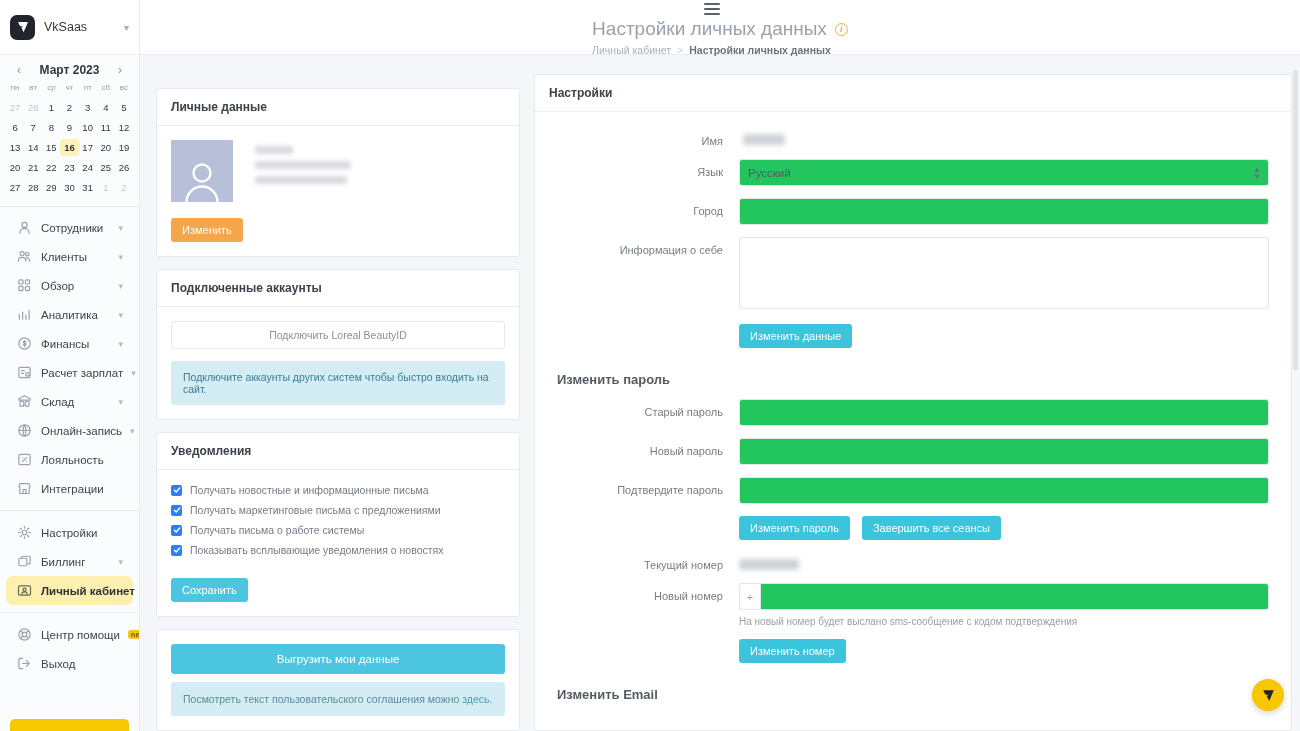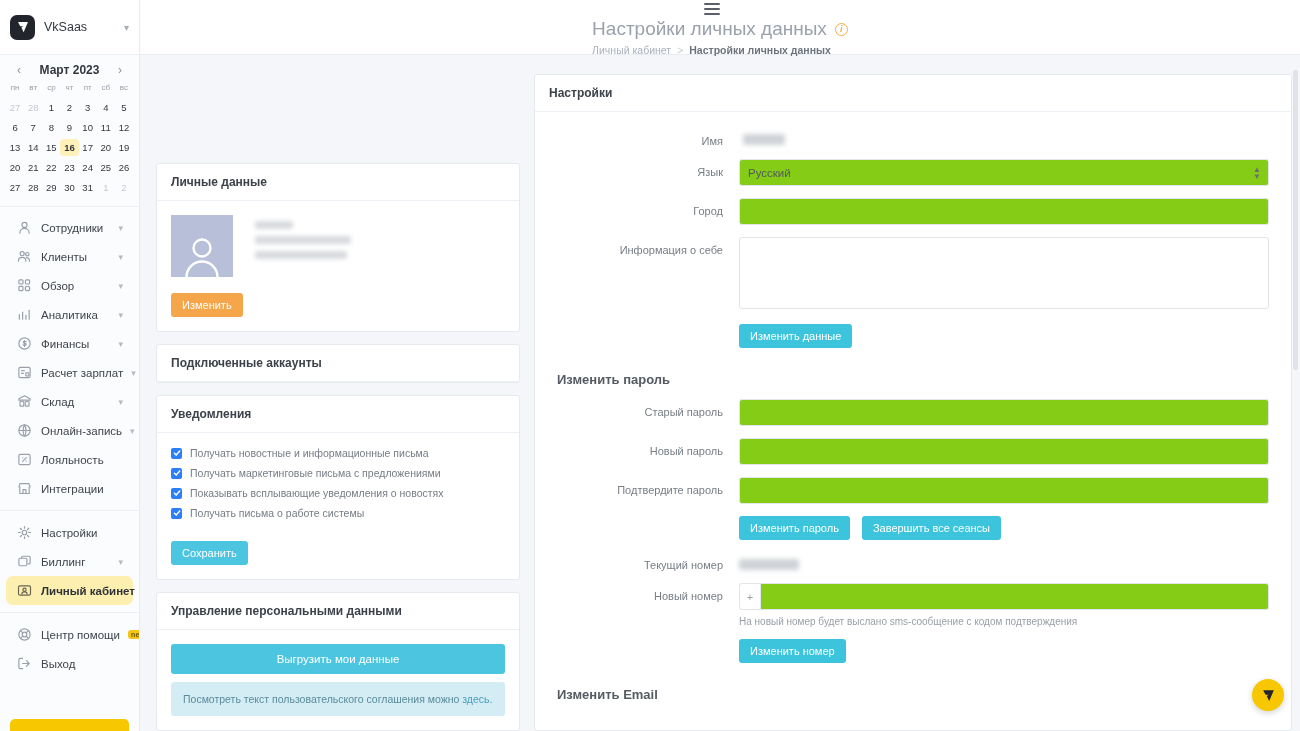--- a/index.html
+++ b/index.html
@@ -152,21 +152,21 @@
   
   .sec-title { font-size: 13px; font-weight: bold; color: #565b63; padding: 0 0 12px 0; }
   .frow { display: flex; align-items: flex-start; margin-bottom: 12px; }
   .flabel {
     width: 182px; min-width: 182px; text-align: right; padding-right: 16px;
     font-size: 11px; color: #777d86; padding-top: 7px;
   }
   .fctl { flex: 1; min-width: 0; }
   .inp {
     width: 100%; height: 27px; border: 1px solid #e2e6eb; border-radius: 3px;
-    background: #84cc16; padding: 0 8px; font-size: 11.5px; color: #55595f;
+    background: #22c55e; padding: 0 8px; font-size: 11.5px; color: #55595f;
     font-family: "Liberation Sans", sans-serif;
   }
   .sel-wrap { position: relative; }
   .sel-arrows {
     position: absolute; right: 8px; top: 50%; transform: translateY(-50%);
     font-size: 8px; line-height: 7px; color: #6a6f77; pointer-events: none; text-align: center;
   }
   .ta {
     width: 100%; height: 72px; border: 1px solid #e2e6eb; border-radius: 3px;
     resize: none; padding: 6px 8px; font-size: 11.5px;
@@ -470,20 +470,24 @@
                 <div class="bl" style="width:96px;"></div>
                 <div class="bl" style="width:92px;"></div>
               </div>
             </div>
             <button class="btn btn-orange" style="margin-top:16px;">Изменить</button>
           </div>
         </section>
 
         <section class="card">
           <div class="card-head">Подключенные аккаунты</div>
+          <div class="card-body">
+            <button class="ghost-btn">Подключить Loreal BeautyID</button>
+            <div class="alert-info">Подключите аккаунты других систем чтобы быстро входить на сайт.</div>
+          </div>
         </section>
 
         <section class="card">
           <div class="card-head">Уведомления</div>
           <div class="card-body">
             <div id="chk-list">
                 <div class="chk-row">
                   <span class="chk">
                     <svg viewBox="0 0 10 10" fill="none" stroke="#fff" stroke-width="1.8" stroke-linecap="round">
                       <path d="M1.8 5.2 4 7.4 8.4 2.6"></path>
@@ -498,37 +502,36 @@
                     </svg>
                   </span>
                   <span class="chk-label">Получать маркетинговые письма с предложениями</span>
                 </div>
                 <div class="chk-row">
                   <span class="chk">
                     <svg viewBox="0 0 10 10" fill="none" stroke="#fff" stroke-width="1.8" stroke-linecap="round">
                       <path d="M1.8 5.2 4 7.4 8.4 2.6"></path>
                     </svg>
                   </span>
-                  <span class="chk-label">Показывать всплывающие уведомления о новостях</span>
+                  <span class="chk-label">Получать письма о работе системы</span>
                 </div>
                 <div class="chk-row">
                   <span class="chk">
                     <svg viewBox="0 0 10 10" fill="none" stroke="#fff" stroke-width="1.8" stroke-linecap="round">
                       <path d="M1.8 5.2 4 7.4 8.4 2.6"></path>
                     </svg>
                   </span>
-                  <span class="chk-label">Получать письма о работе системы</span>
+                  <span class="chk-label">Показывать всплывающие уведомления о новостях</span>
                 </div>
               </div>
             <button class="btn btn-cyan" style="margin-top:14px;">Сохранить</button>
           </div>
         </section>
 
         <section class="card">
-          <div class="card-head">Управление персональными данными</div>
           <div class="card-body">
             <button class="wide-cyan">Выгрузить мои данные</button>
             <div class="pane-info">
               <span>Посмотреть текст пользовательского соглашения можно </span><span class="lnk">здесь.</span>
             </div>
 
           </div>
         </section>
       </div>
 

